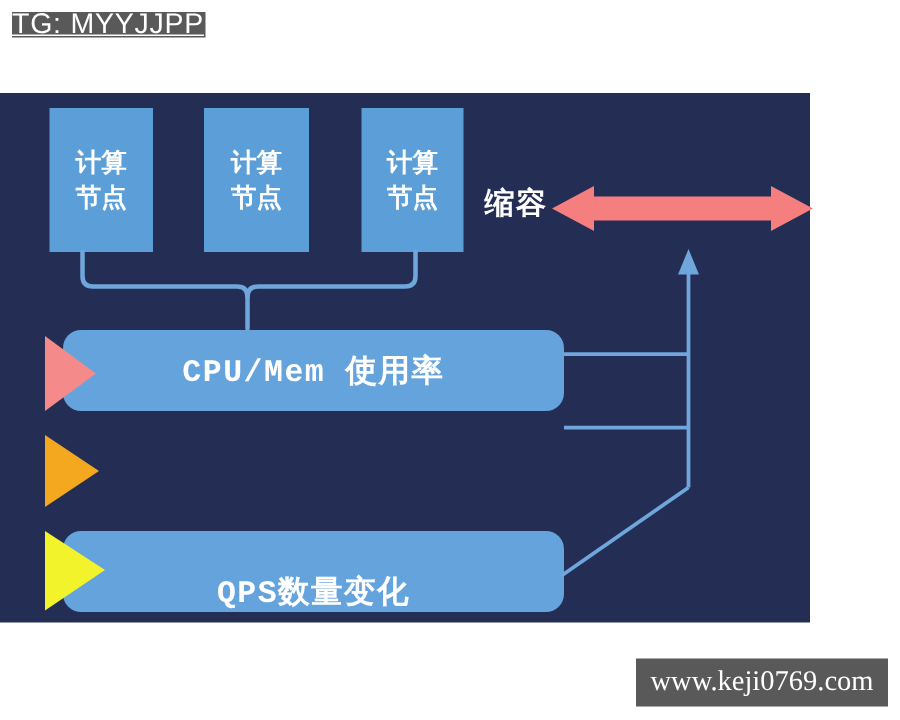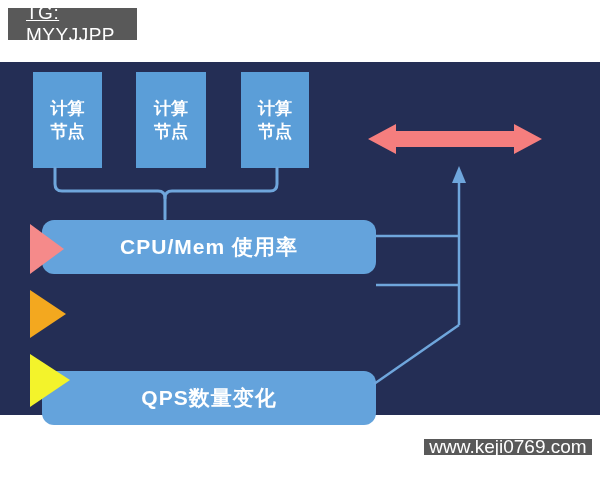--- a/index.html
+++ b/index.html
@@ -15,67 +15,67 @@
     --label-box-bg:#595959;
     --text-white:#ffffff;
   }
   html,body{margin:0;padding:0;}
   .canvas{
     position:relative;width:600px;height:480px;overflow:hidden;
     background:var(--canvas-bg);
     font-family:"Liberation Sans","DejaVu Sans",sans-serif;
   }
   .tg-box{
-    position:absolute;left:8px;top:8px;width:129px;height:32px;
+    position:absolute;left:8px;top:8px;width:129px;height:17px;
     background:var(--label-box-bg);color:var(--text-white);
     font-size:19px;display:flex;align-items:center;
-    padding-left:18px;box-sizing:border-box;letter-spacing:0.5px;text-decoration:underline;
+    padding-left:0;box-sizing:border-box;letter-spacing:0.5px;text-decoration:underline;
   }
   .diagram{
-    position:absolute;left:0;top:62px;width:600px;height:353px;
+    position:absolute;left:0;top:62px;width:540px;height:353px;
     background:var(--diagram-bg);
   }
   .node{
     position:absolute;top:10px;height:96px;
     background:var(--node-fill);color:var(--text-white);
     font-weight:bold;font-size:17px;line-height:23px;
     display:flex;flex-direction:column;align-items:center;justify-content:center;
     text-align:center;
   }
   .node-1{left:33px;width:69px;}
   .node-2{left:136px;width:70px;}
   .node-3{left:241px;width:68px;}
   .bar{
     position:absolute;left:42px;width:334px;height:54px;
     background:var(--bar-fill);border-radius:12px;
     color:var(--text-white);display:flex;align-items:center;justify-content:center;
-    font-family:Liberation Sans, sans-serif;
+    font-family:Liberation Mono, monospace;
     font-weight:bold;font-size:21px;letter-spacing:1px;
   }
   .bar-1{top:158px;}
   .bar-2{top:226px;}
-  .bar-3{top:309px;}
+  .bar-3{top:292px;align-items:flex-end;}
   .overlay{position:absolute;left:0;top:0;width:600px;height:353px;pointer-events:none;}
   .cline{fill:none;stroke:var(--connector-line);stroke-width:3;stroke-linecap:round;stroke-linejoin:round;}
   .cline-thin{fill:none;stroke:var(--connector-line);stroke-width:2.5;}
   .arrowhead{fill:var(--connector-line);}
   .scale-arrow{fill:var(--scale-arrow);}
   .tri-1{fill:var(--bar-arrow-1);}
   .tri-2{fill:var(--bar-arrow-2);}
   .tri-3{fill:var(--bar-arrow-3);}
   .scale-label{
     position:absolute;color:var(--text-white);font-weight:bold;
     font-size:20px;width:48px;text-align:center;letter-spacing:1px;
   }
   .scale-label-left{left:320px;top:60px;}
   .scale-label-right{left:545px;top:63px;}
   .watermark{
-    position:absolute;left:424px;top:439px;width:168px;height:16px;
+    position:absolute;left:424px;top:439px;width:168px;height:32px;
     background:var(--label-box-bg);color:var(--text-white);
-    font-size:19px;display:flex;align-items:center;justify-content:center;
+    font-size:19px;display:flex;align-items:center;justify-content:center;font-family:Liberation Serif, serif;
   }
 </style>
 </head>
 <body>
 
 <div class="canvas">
 
   <div class="tg-box">
     <span>TG: MYYJJPP</span>
   </div>
@@ -113,20 +113,21 @@
       <path class="cline-thin" d="M459,120 L459,263"></path>
       <polygon class="arrowhead" points="459,104 452,121 466,121"></polygon>
 
       <polygon class="scale-arrow" points="368,77 396,62 396,69 514,69 514,62 542,77 514,92 514,85 396,85 396,92"></polygon>
 
       <polygon class="tri-1" points="30,162 64,187 30,212"></polygon>
       <polygon class="tri-2" points="30,228 66,252 30,276"></polygon>
       <polygon class="tri-3" points="30,292 70,318 30,345"></polygon>
     </svg>
 
+    <div class="scale-label scale-label-left">缩容</div>
 
   </div>
 
   <div class="watermark">
     <span>www.keji0769.com</span>
   </div>
 
 </div>
 
 </body></html>

